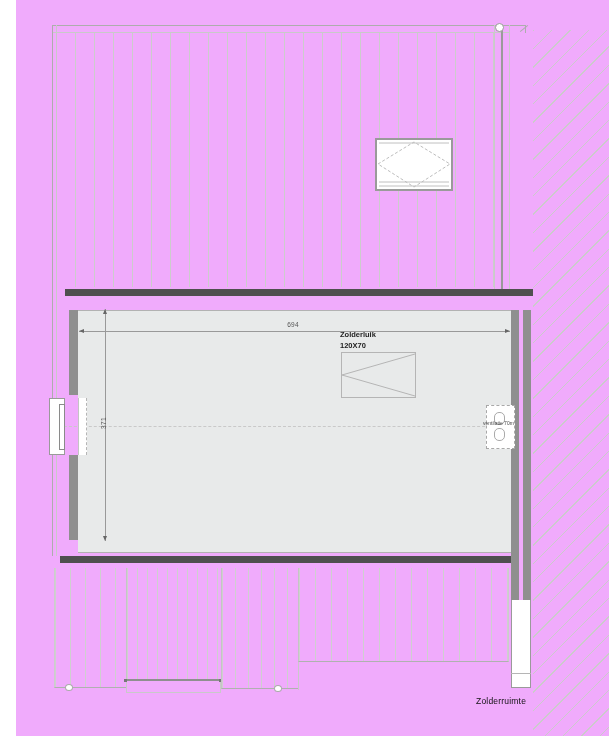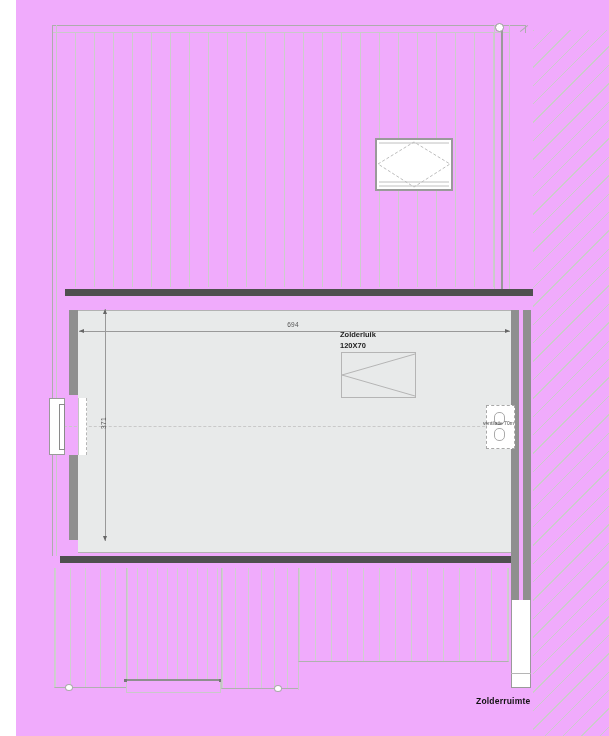--- a/index.html
+++ b/index.html
@@ -29,21 +29,21 @@
     background:repeating-linear-gradient(135deg,
       var(--hatch-line) 0, var(--hatch-line) 1px, transparent 1px, transparent 13px);
   }
   .wall-dark{background:var(--wall-dark);}
   .wall-gray{background:var(--wall-gray);}
   .thin{background:#adadad;}
   .thin-lt{background:#c9c9c9;}
   .dimline{background:var(--dim-line);}
   .dimtext{font-size:6.5px;color:#555;letter-spacing:0.3px;}
   .lbl-bold{font-size:7.5px;font-weight:700;color:var(--text-dark);white-space:nowrap;}
-  .room-lbl{font-size:8.5px;font-weight:700;color:#111;white-space:nowrap;letter-spacing:0.2px;}
+  .room-lbl{font-size:8.5px;font-weight:400;color:#111;white-space:nowrap;letter-spacing:0.2px;}
   .vent-lbl{font-size:5px;color:#444;white-space:nowrap;z-index:6;}
   .oval{border:1px solid #aaa;border-radius:50%;background:#fff;box-sizing:border-box;}
   .tri{width:0;height:0;}
   .bb{box-sizing:border-box;}
 </style>
 </head>
 <body>
 
 <div class="canvas">
 

